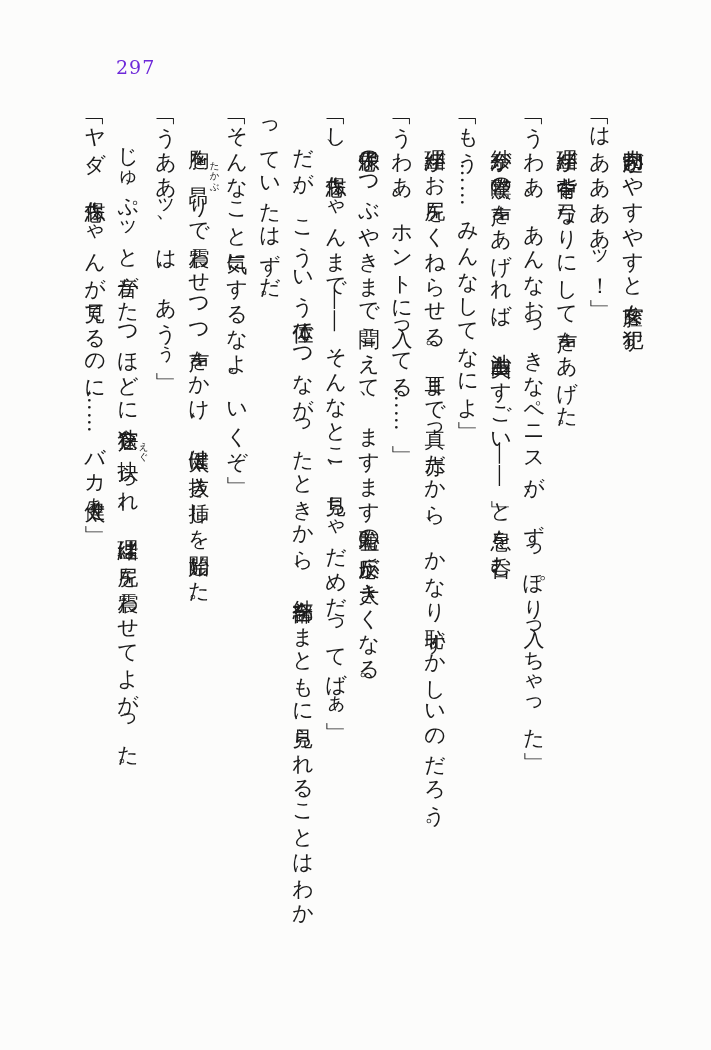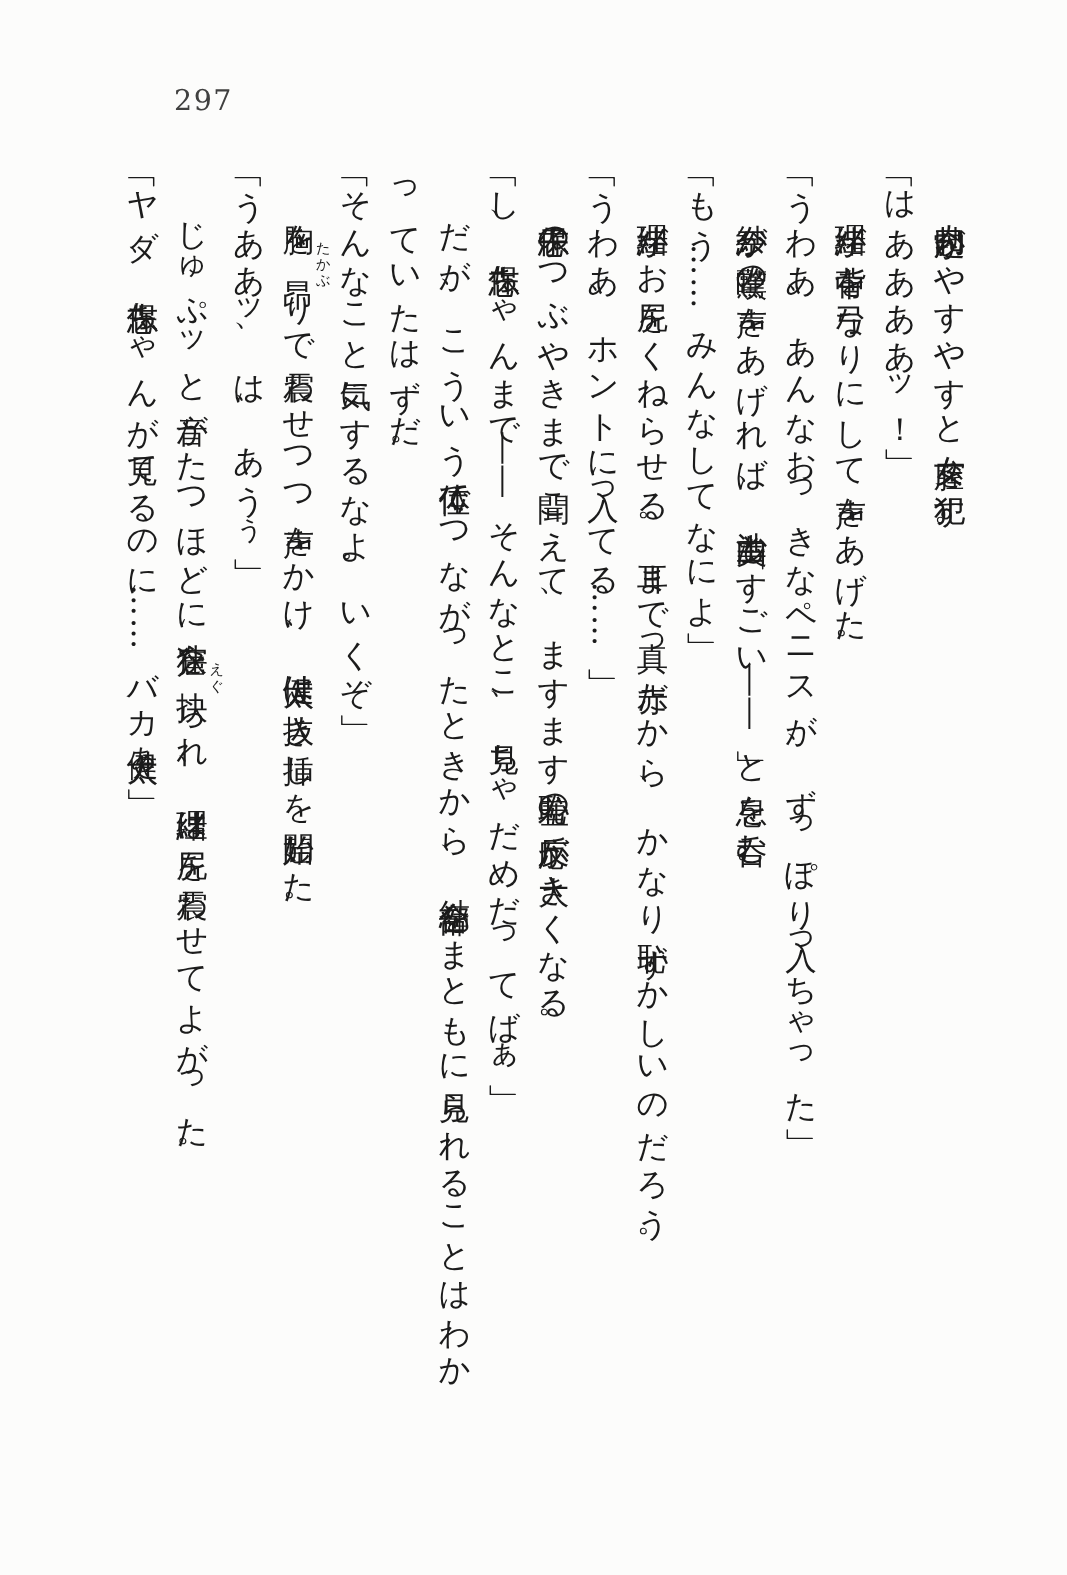--- a/index.html
+++ b/index.html
@@ -16,21 +16,21 @@
   }
   .page {
     position: absolute;
     inset: 0;
   }
   .page-number {
     position: absolute;
     top: 56px;
     left: 116px;
     font-size: 19px;
-    color: #404040;
+    color: #6d28d9;
     letter-spacing: 1px;
     font-family: "DejaVu Serif", "Liberation Serif", serif;
   }
   .text-block {
     position: absolute;
     top: 111px;
     right: 62px;
     width: 562px;
     height: 852px;
     writing-mode: vertical-rl;

